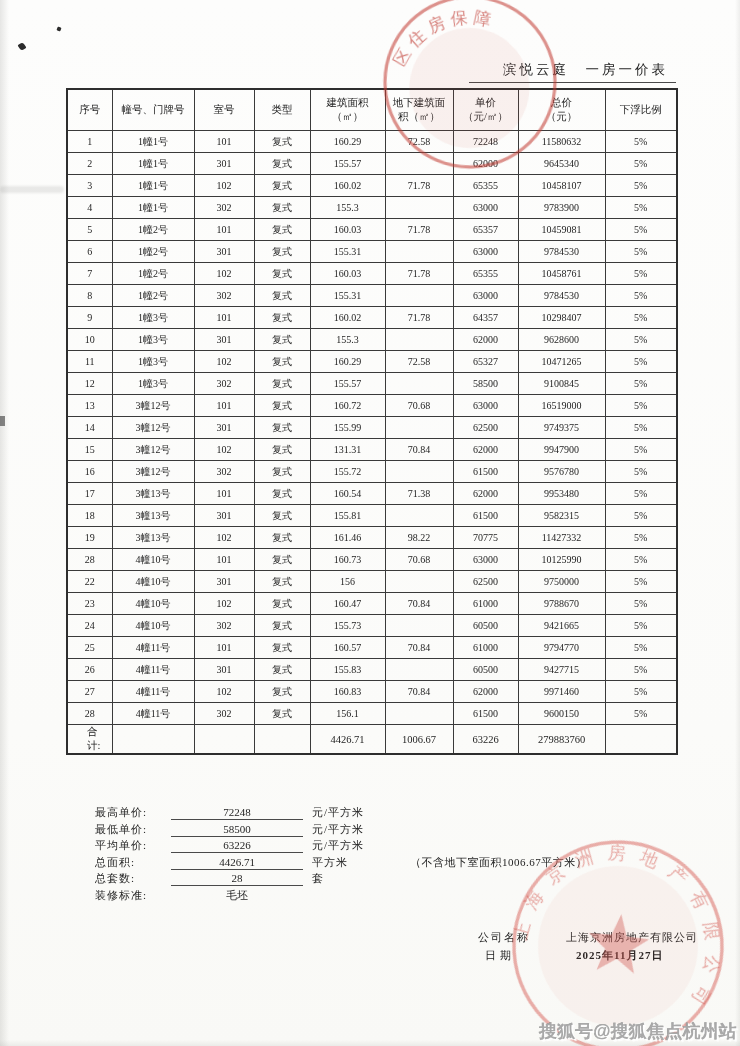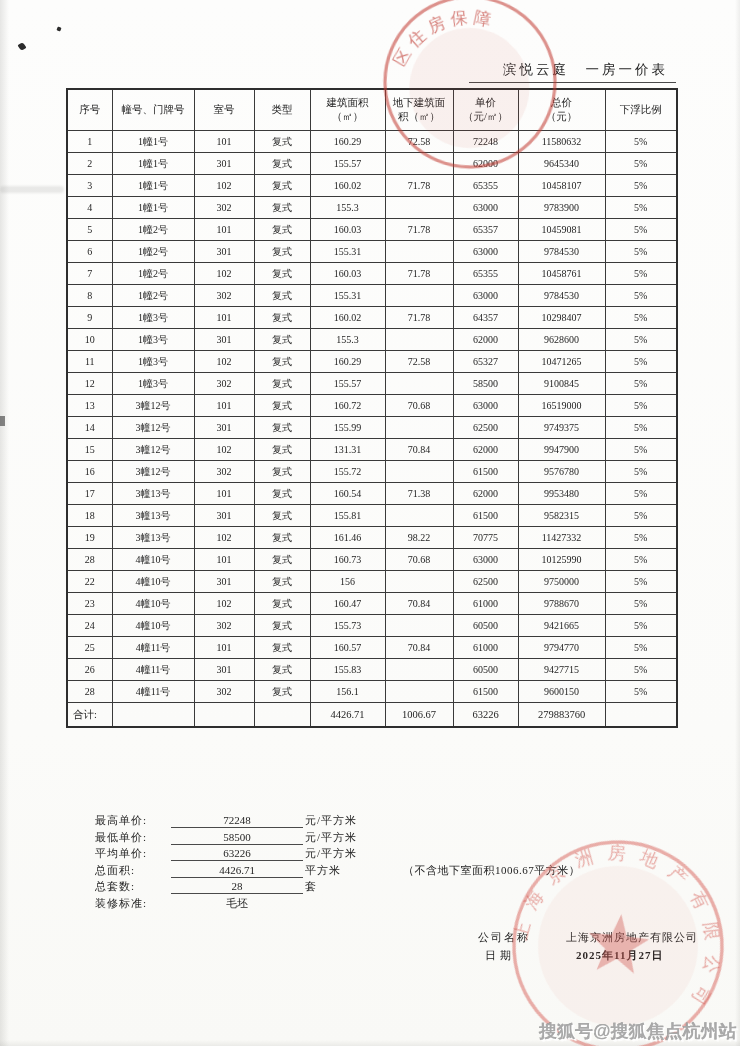--- a/index.html
+++ b/index.html
@@ -42,29 +42,29 @@
     border:1px solid #3a3a3a;
     text-align:center;vertical-align:middle;
     padding:0 1px;overflow:hidden;
   }
   .price-table th{
     height:40px;font-weight:normal;font-size:10.5px;line-height:1.35;
     white-space:pre-line;
   }
   .price-table td{height:21px;font-size:10px;}
   .price-table tr.total-row td{height:23px;font-size:10.5px;}
-  .price-table tr.total-row td:first-child{text-align:left;padding-left:5px;}
+  .price-table tr.total-row td:first-child{text-align:left;padding-left:19px;}
 
   
   .summary{position:absolute;left:95px;top:805px;font-size:11px;}
   .s-row{display:flex;align-items:baseline;height:16.6px;}
-  .s-label{display:inline-block;width:76px;letter-spacing:1px;margin-top:8px;}
+  .s-label{display:inline-block;width:76px;letter-spacing:1px;}
   .s-value{display:inline-block;width:132px;text-align:center;border-bottom:1.2px solid #4a4a4a;padding-bottom:1px;}
   .s-value.no-line{border-bottom:none;}
-  .s-unit{display:inline-block;margin-left:2px;letter-spacing:1px;}
+  .s-unit{display:inline-block;margin-left:9px;letter-spacing:1px;}
   .s-note{display:inline-block;margin-left:62px;letter-spacing:.5px;text-align:center;}
 
   
   .footer{position:absolute;left:478px;top:929px;font-size:11px;line-height:17.5px;}
   .f-row{display:flex;}
   .f-label{display:inline-block;width:66px;letter-spacing:2px;}
   .f-label.indent{padding-left:7px;width:59px;letter-spacing:4px;}
   .f-value{display:inline-block;margin-left:22px;letter-spacing:1px;}
   .f-row:nth-child(2) .f-value{margin-left:32px;font-weight:bold;}
 
@@ -402,20 +402,31 @@
         </tr>
         <tr>
           <td>26</td>
           <td>4幢11号</td>
           <td>301</td>
           <td>复式</td>
           <td>155.83</td>
           <td></td>
           <td>60500</td>
           <td>9427715</td>
+          <td>5%</td>
+        </tr>
+        <tr>
+          <td>27</td>
+          <td>4幢11号</td>
+          <td>102</td>
+          <td>复式</td>
+          <td>160.83</td>
+          <td>70.84</td>
+          <td>62000</td>
+          <td>9971460</td>
           <td>5%</td>
         </tr>
         <tr>
           <td>28</td>
           <td>4幢11号</td>
           <td>302</td>
           <td>复式</td>
           <td>156.1</td>
           <td></td>
           <td>61500</td>

